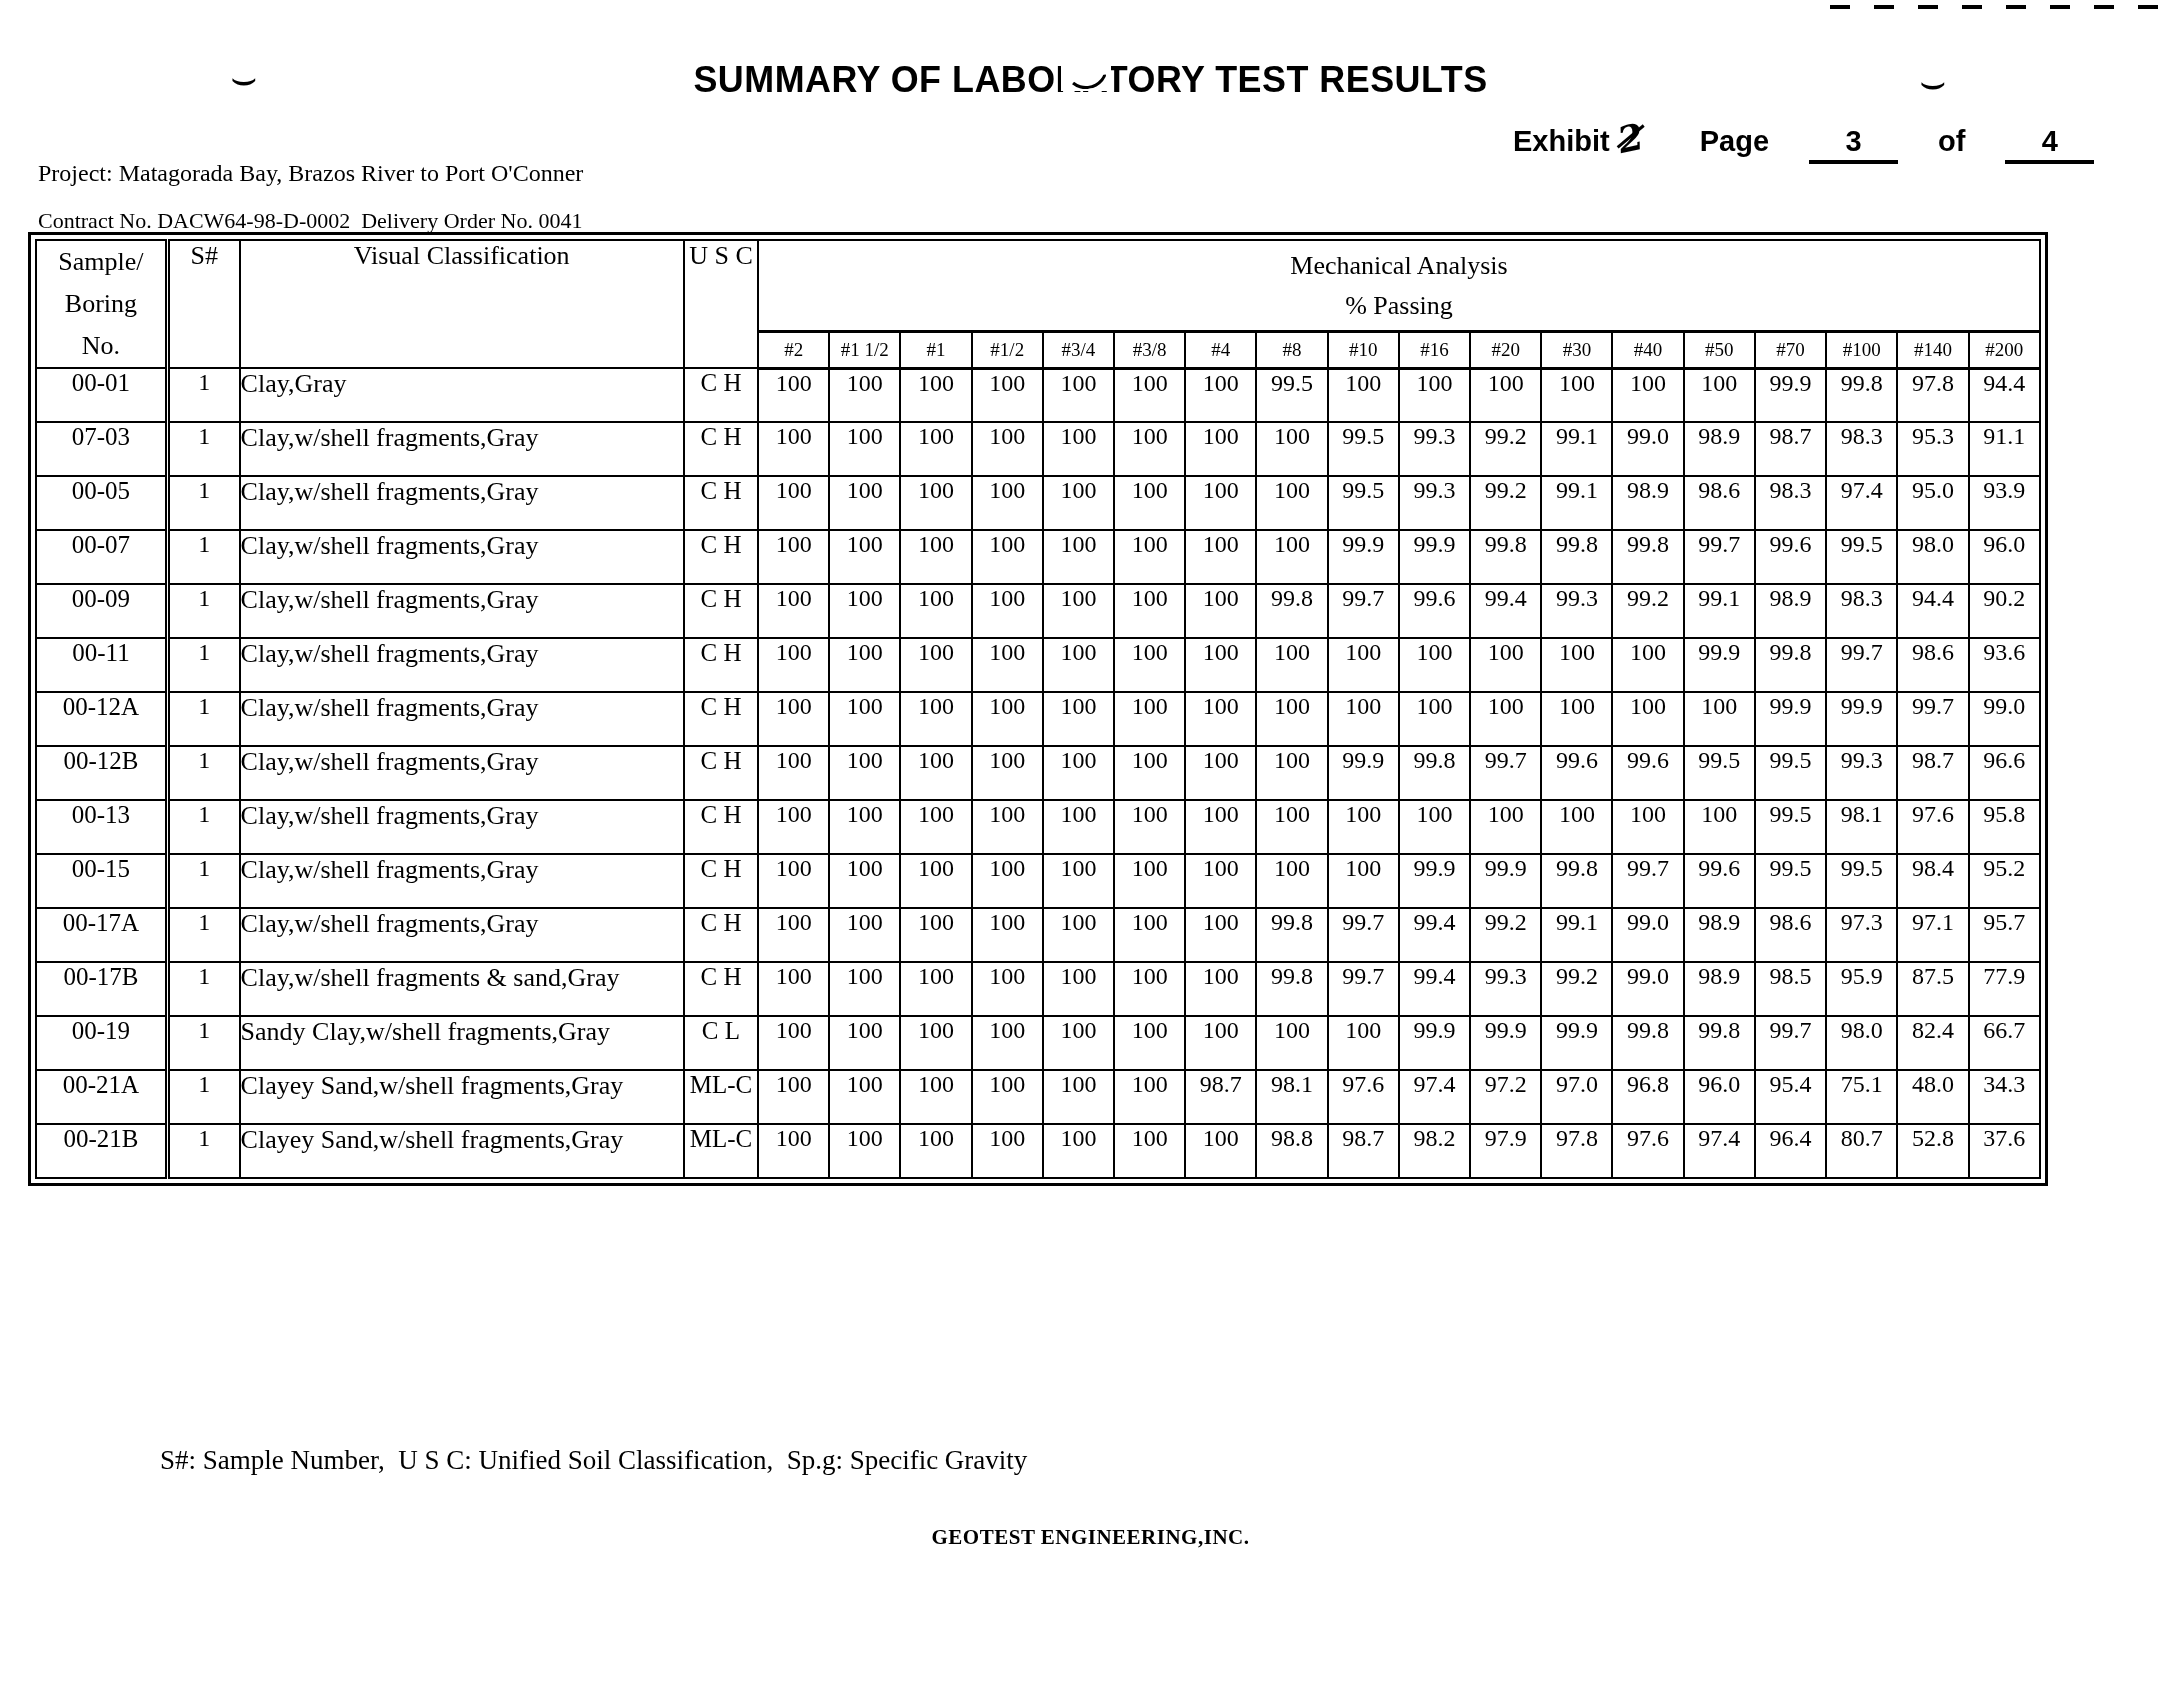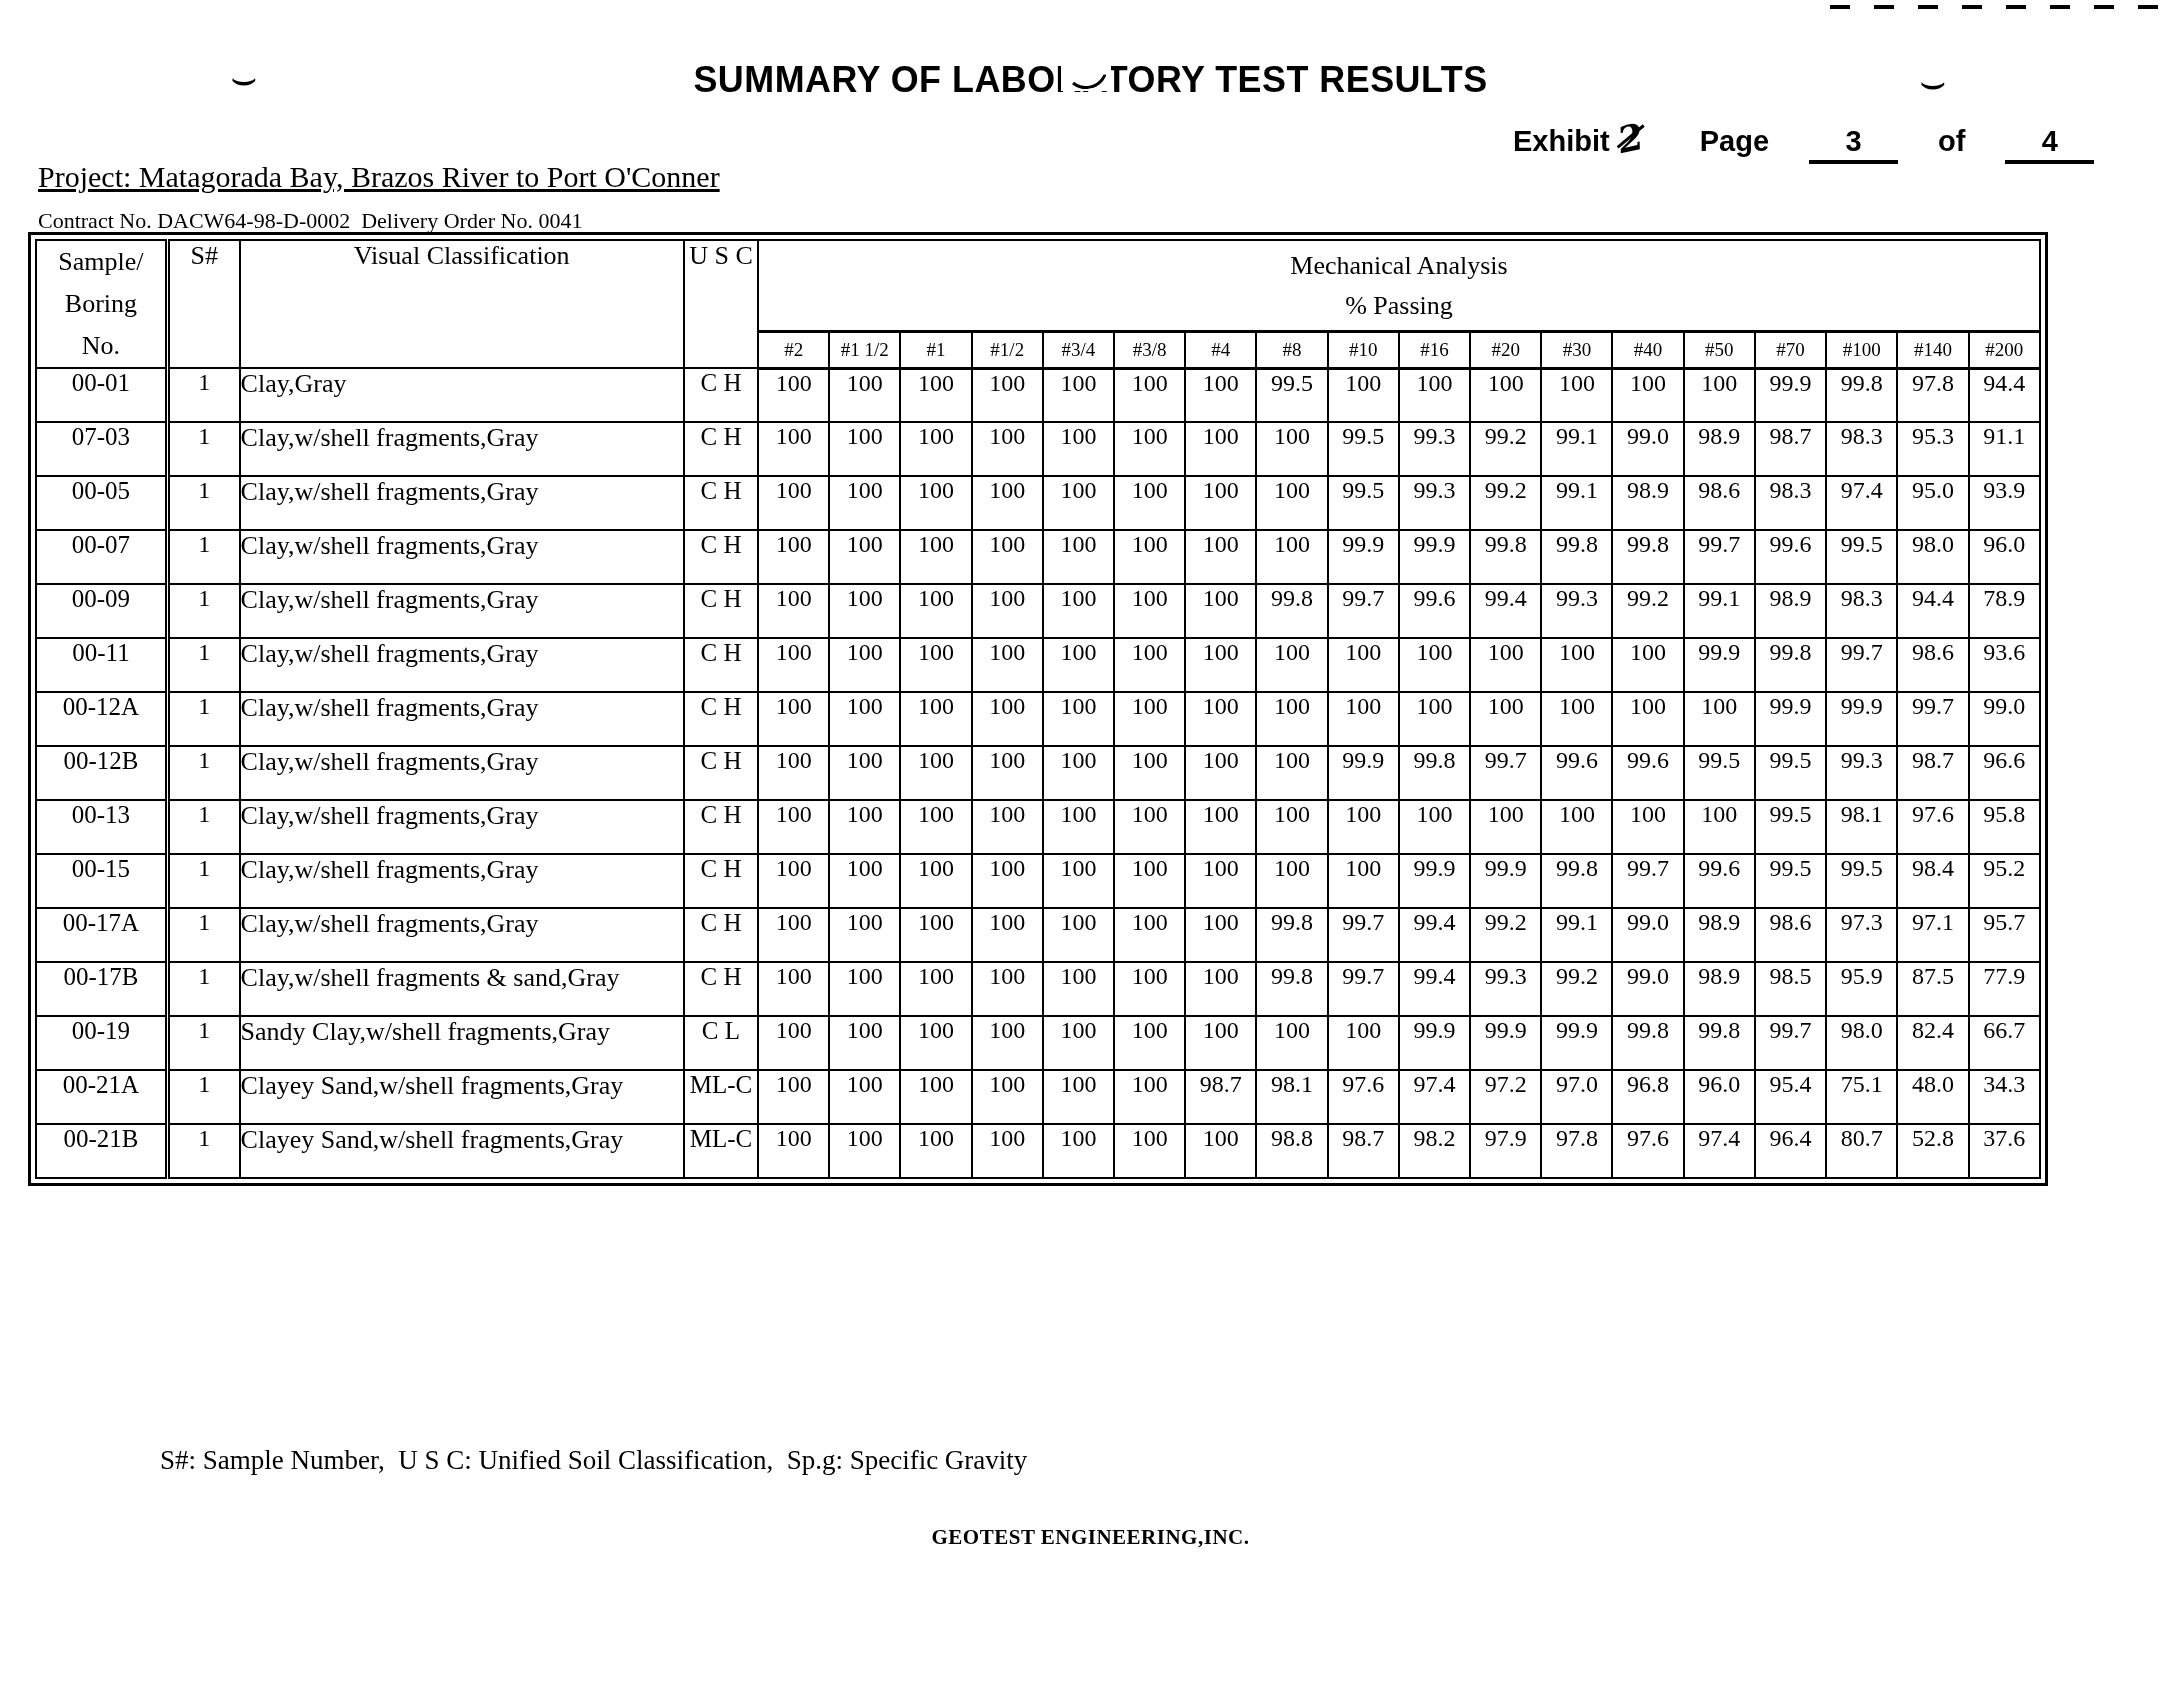--- a/index.html
+++ b/index.html
@@ -35,21 +35,21 @@
   }
   .exhibit-value::after{
     content:"";position:absolute;left:-4px;top:18px;width:34px;height:3px;background:#000;transform:rotate(-28deg);
   }
   .exhibit-line .gap-lg{display:inline-block;width:57px;}
   .exhibit-line .gap-md{display:inline-block;width:40px;}
   .blank-value{
     display:inline-block;min-width:77px;text-align:center;
     border-bottom:4px solid #000;padding:0 6px 2px 6px;
   }
-  .project-line{position:absolute;top:160px;left:38px;font-size:30px;white-space:pre-wrap;text-decoration:underline;}
+  .project-line{position:absolute;top:160px;left:38px;font-size:24px;white-space:pre-wrap;}
   .contract-line{position:absolute;top:208px;left:38px;font-size:22px;white-space:pre-wrap;}
   
   .top-dashes{position:absolute;top:5px;left:1830px;width:348px;height:4px;
     background:repeating-linear-gradient(90deg,#000 0 20px,transparent 20px 44px);}
   .arc-mark{position:absolute;font-size:42px;line-height:1;color:#000;}
   .arc-left{top:57px;left:230px;}
   .arc-right{top:61px;left:1919px;}
   
   .table-wrap{
     position:absolute;top:232px;left:28px;
@@ -307,21 +307,21 @@
             <td class="num-cell">99.8</td>
             <td class="num-cell">99.7</td>
             <td class="num-cell">99.6</td>
             <td class="num-cell">99.4</td>
             <td class="num-cell">99.3</td>
             <td class="num-cell">99.2</td>
             <td class="num-cell">99.1</td>
             <td class="num-cell">98.9</td>
             <td class="num-cell">98.3</td>
             <td class="num-cell">94.4</td>
-            <td class="num-cell">78.9</td>
+            <td class="num-cell">90.2</td>
           </tr>
           <tr>
             <td class="sample-cell">00-11</td>
             <td class="s-number-cell">1</td>
             <td class="visual-classification-cell">Clay,w/shell fragments,Gray</td>
             <td class="usc-cell">C H</td>
             <td class="num-cell">100</td>
             <td class="num-cell">100</td>
             <td class="num-cell">100</td>
             <td class="num-cell">100</td>

